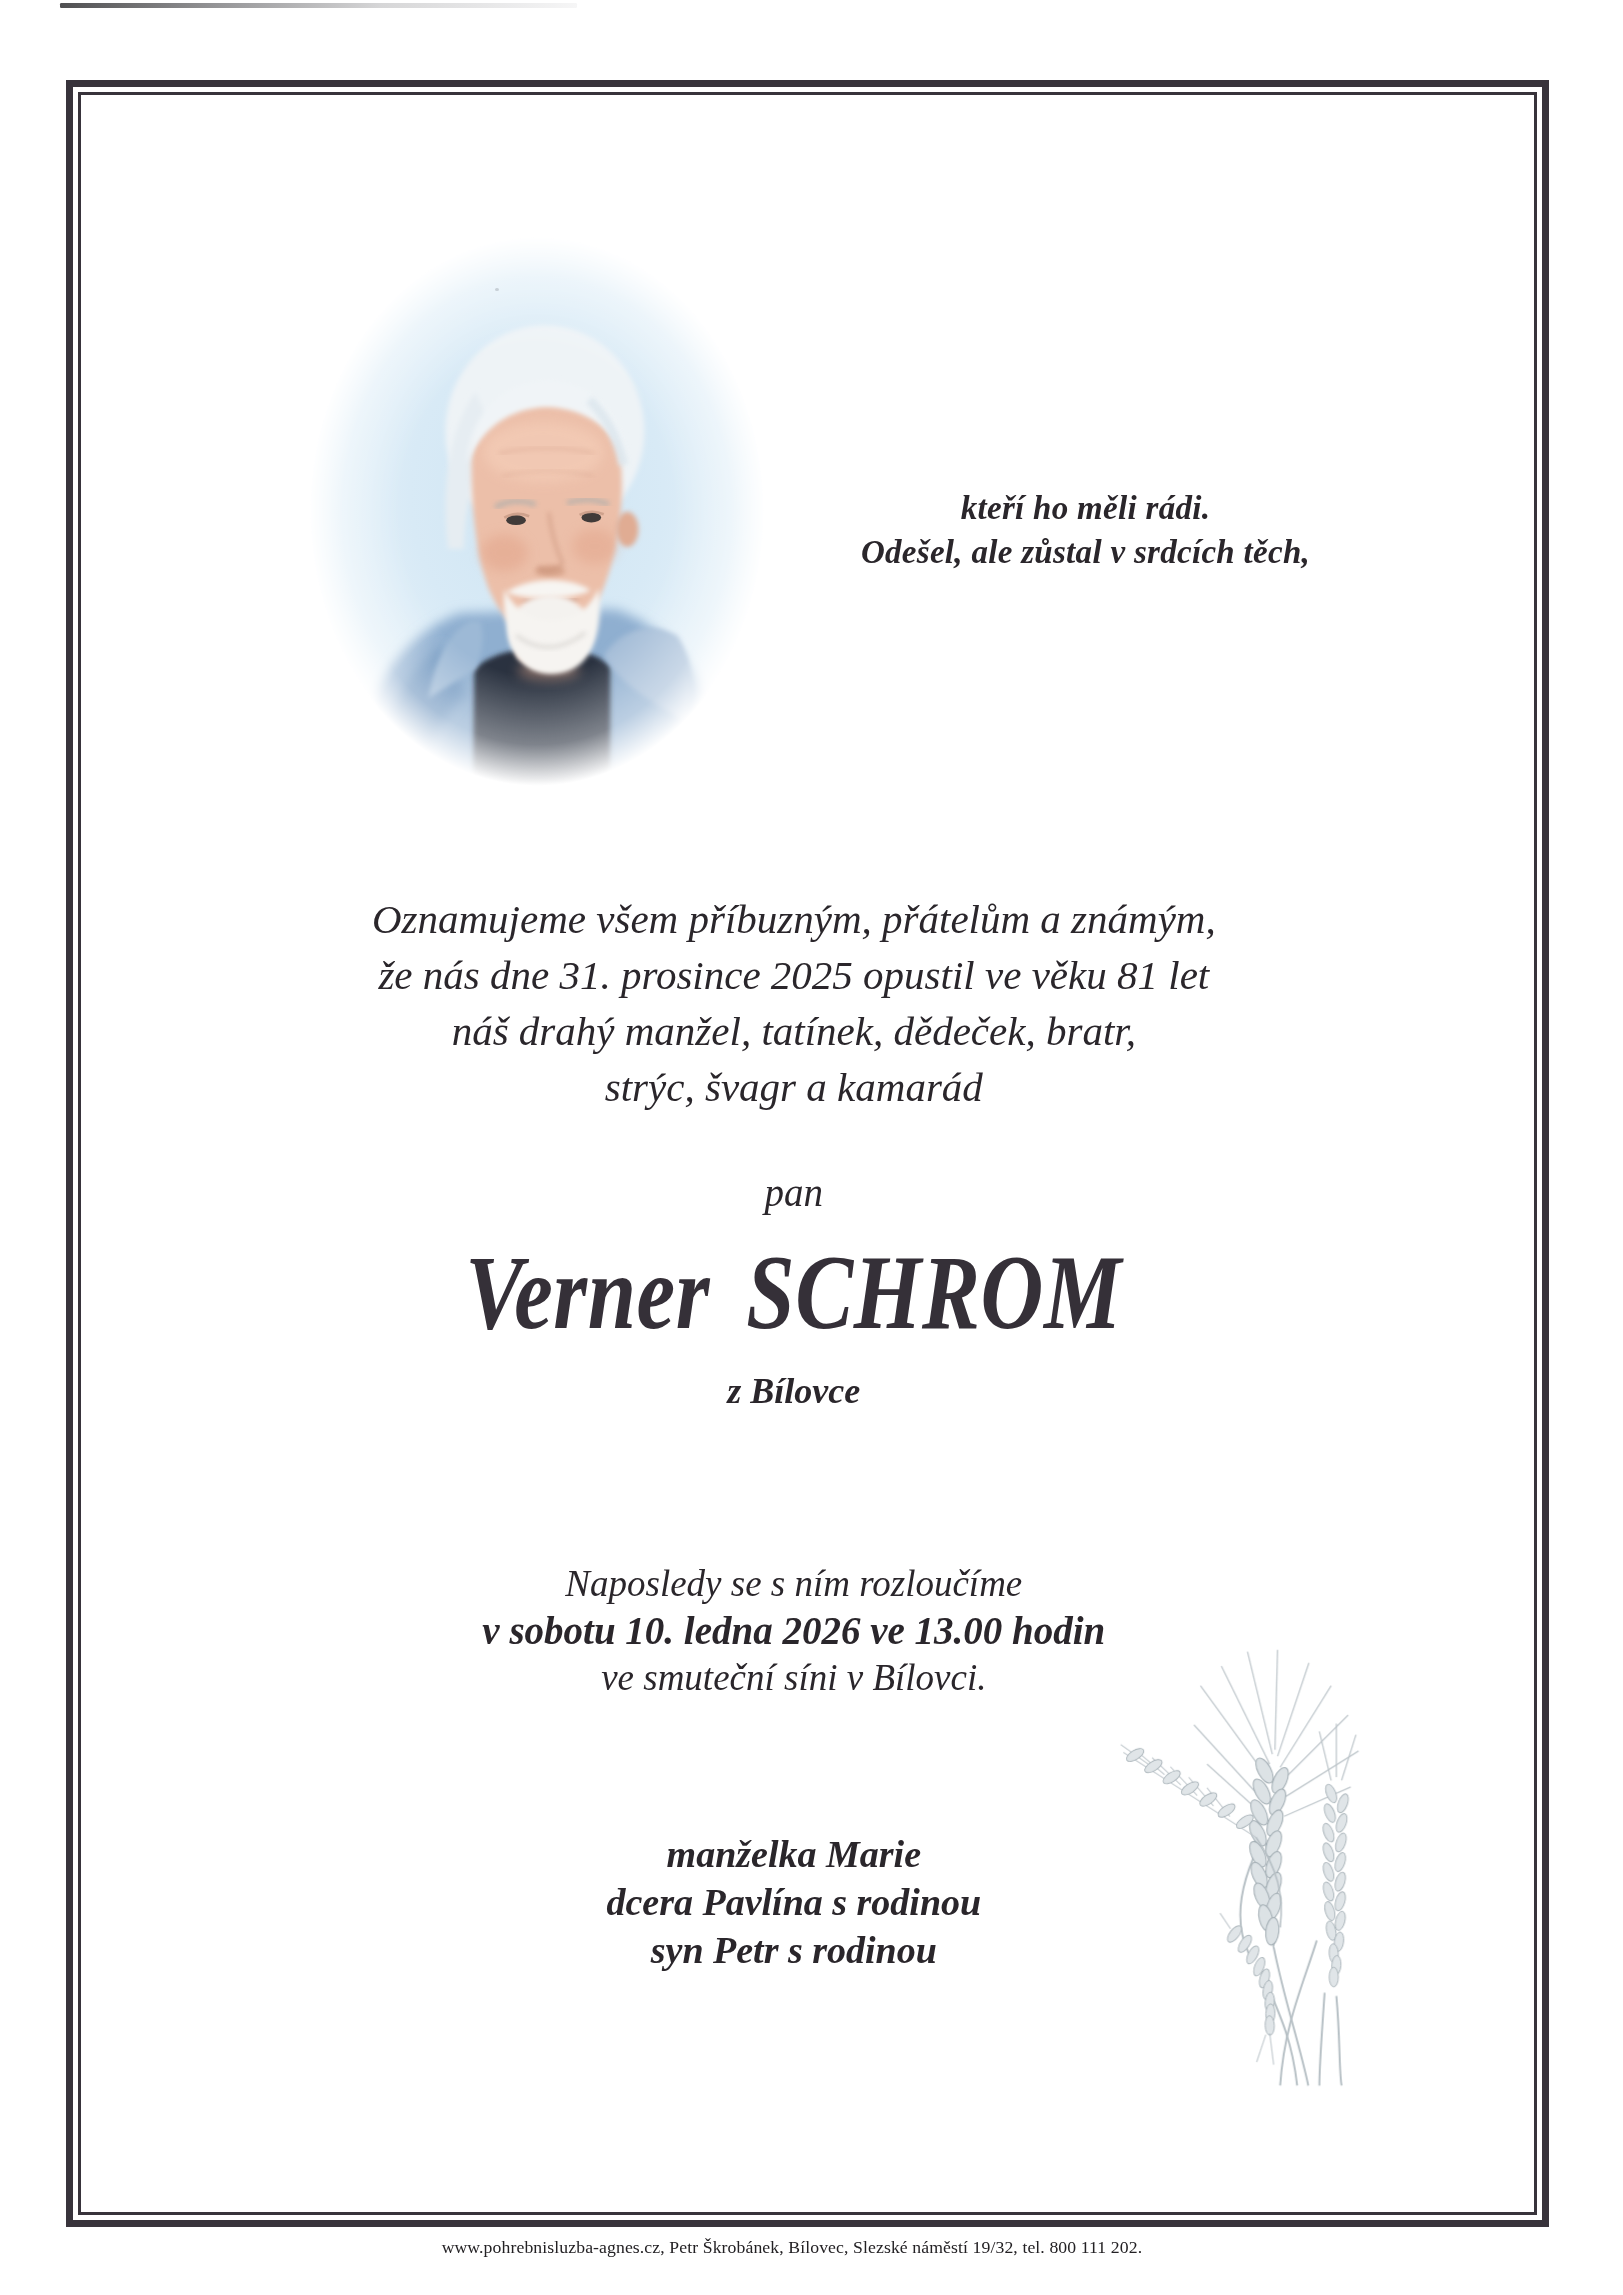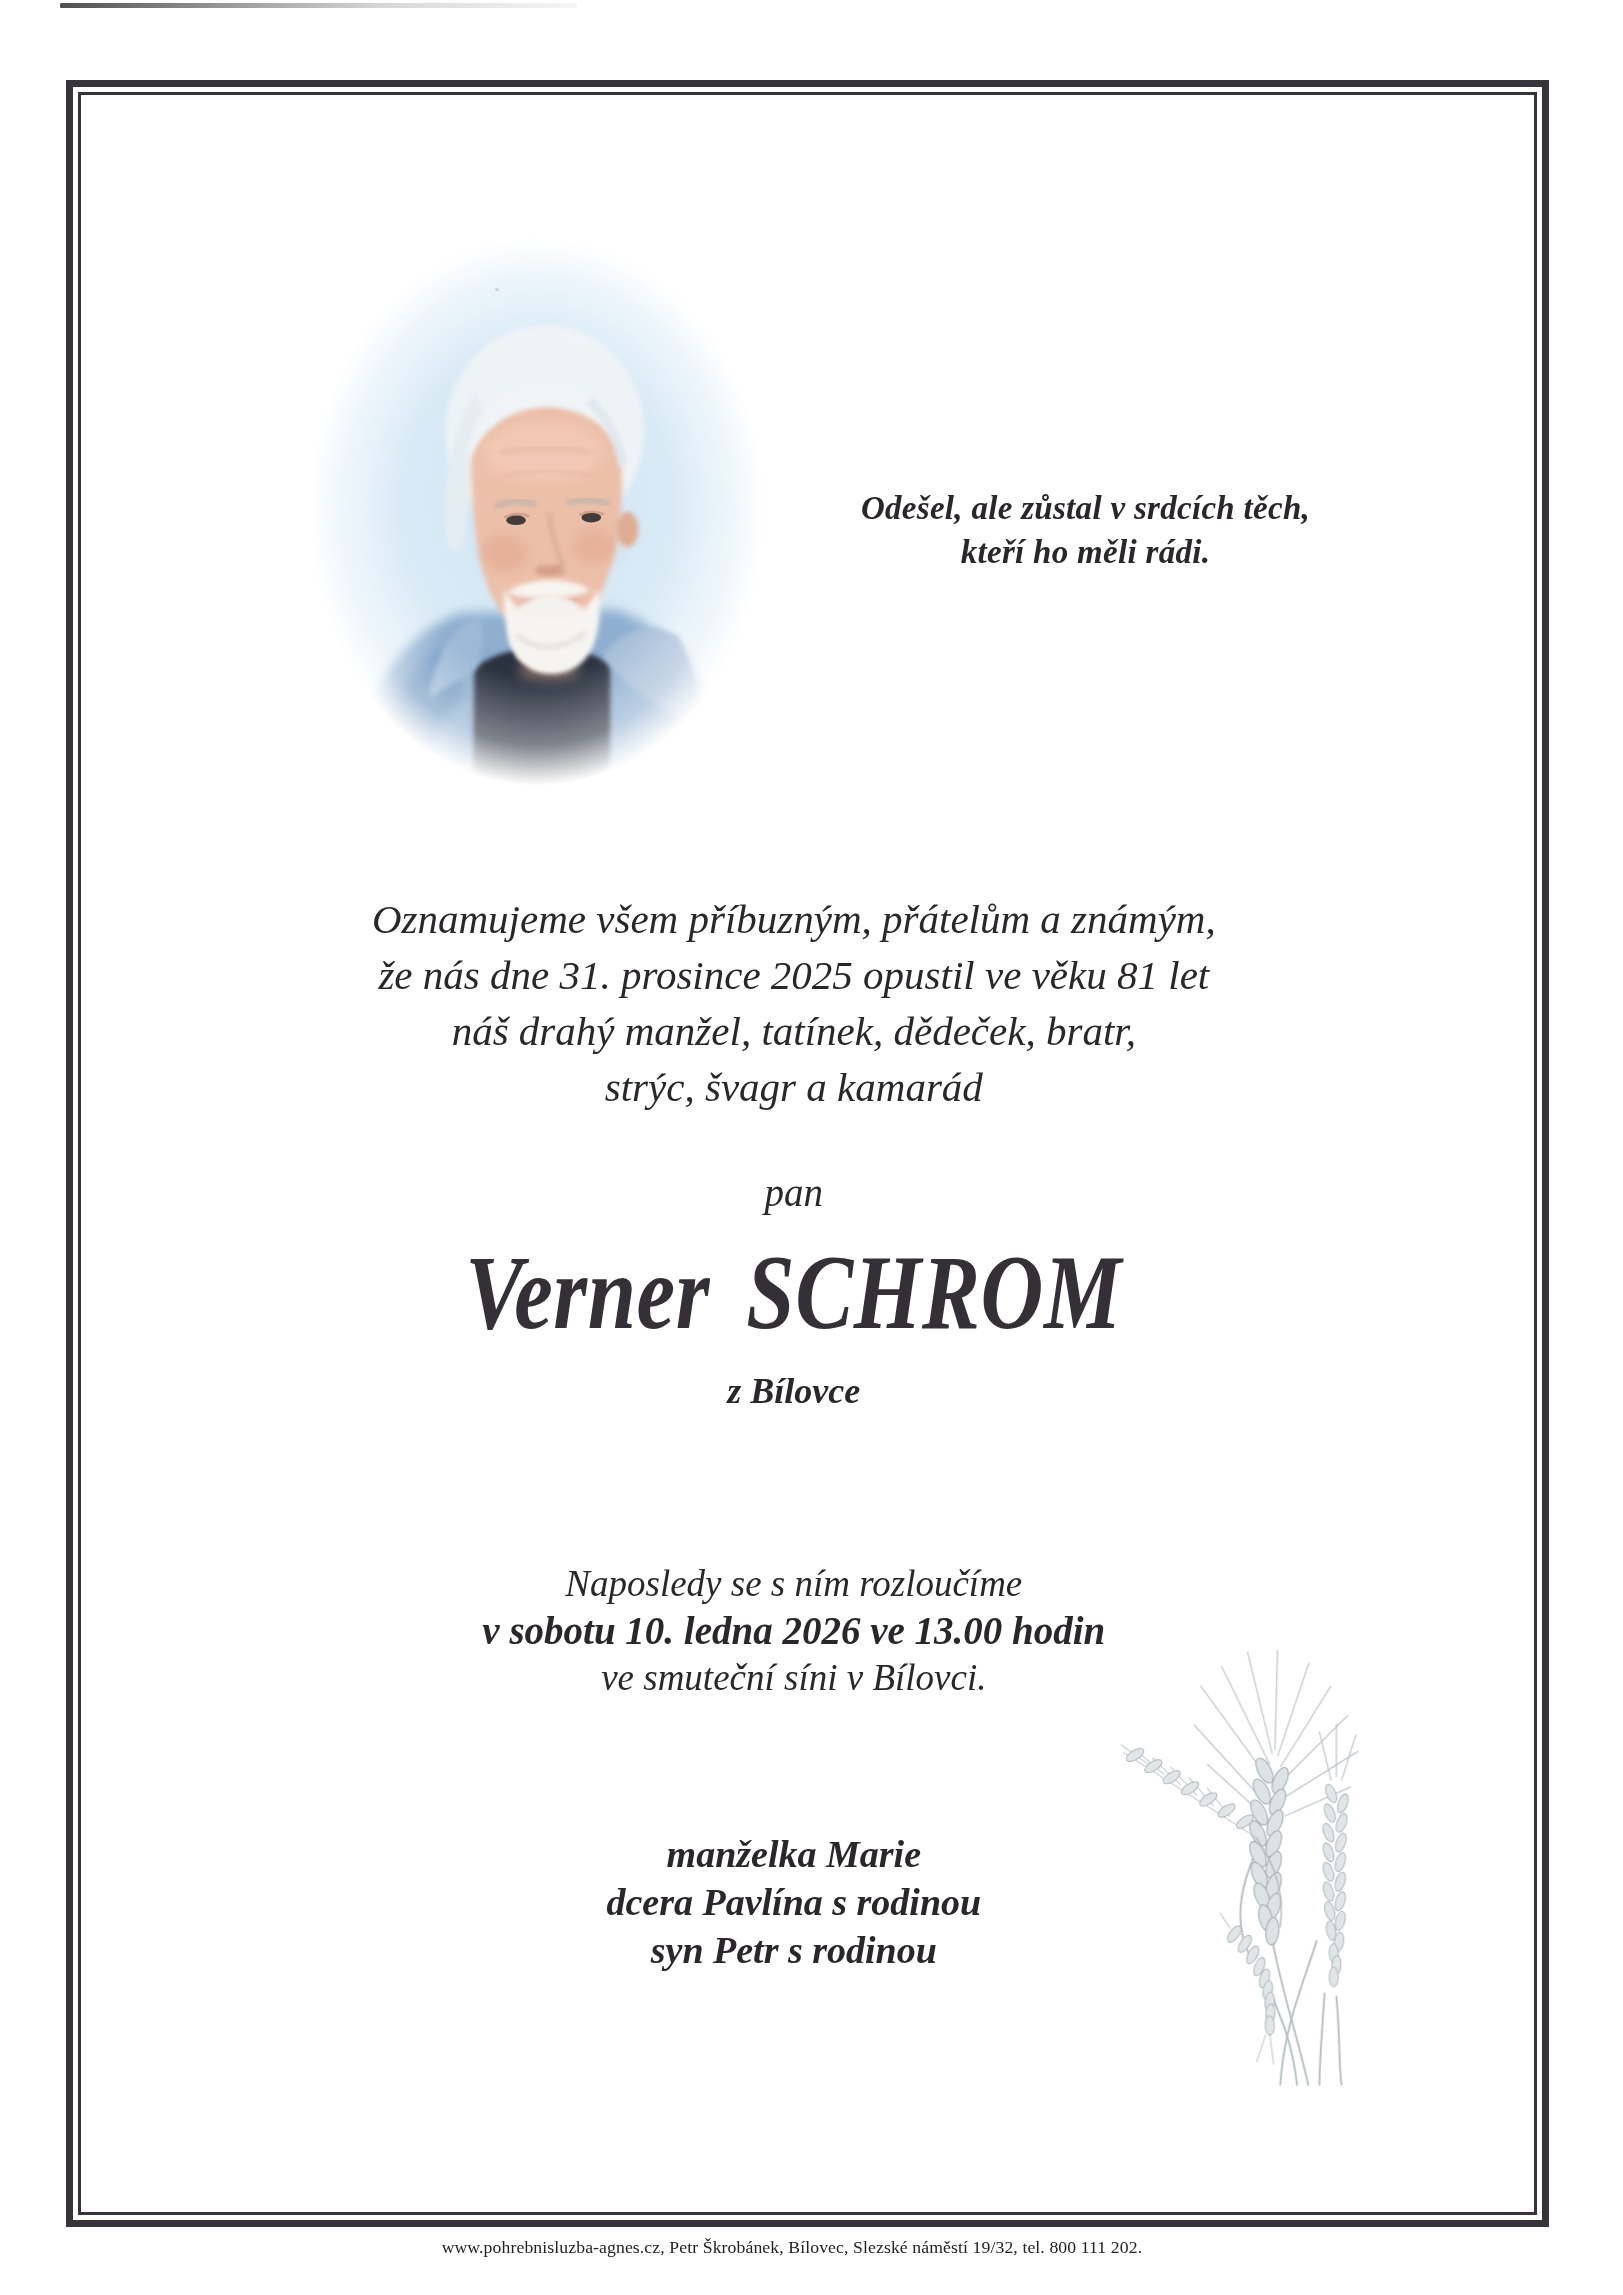--- a/index.html
+++ b/index.html
@@ -156,22 +156,22 @@
         <path d="M300,540 C296,592 312,644 342,662 C368,674 398,670 418,652 C444,626 450,580 444,538 C430,572 402,588 370,588 C340,588 316,570 300,540 Z" fill="#f6f4f1" filter="url(#pb1)"></path>
         <path d="M318,610 Q368,648 424,606" stroke="#cfccc8" stroke-width="5" fill="none" opacity=".7" filter="url(#pb1)"></path>
 
         <path d="M242,348 C248,268 300,222 366,220 C438,223 484,272 488,342 C470,300 432,264 366,261 C304,262 262,300 242,348 Z" fill="#f0f4f7" filter="url(#pb1)"></path>
         <path d="M430,250 Q470,290 482,350" stroke="#dde7ee" stroke-width="14" fill="none" opacity=".9" filter="url(#pb1)"></path>
       </g>
     </svg>
   </figure>
 
   <div class="quote">
+    <div>kteří ho měli rádi.</div>
     <div>Odešel, ale zůstal v srdcích těch,</div>
-    <div>kteří ho měli rádi.</div>
   </div>
 
   <div class="centercol announcement">
     <div>Oznamujeme všem příbuzným, přátelům a známým,</div>
     <div>že nás dne 31. prosince 2025 opustil ve věku 81 let</div>
     <div>náš drahý manžel, tatínek, dědeček, bratr,</div>
     <div>strýc, švagr a kamarád</div>
   </div>
 
   <div class="centercol honorific">pan</div>

